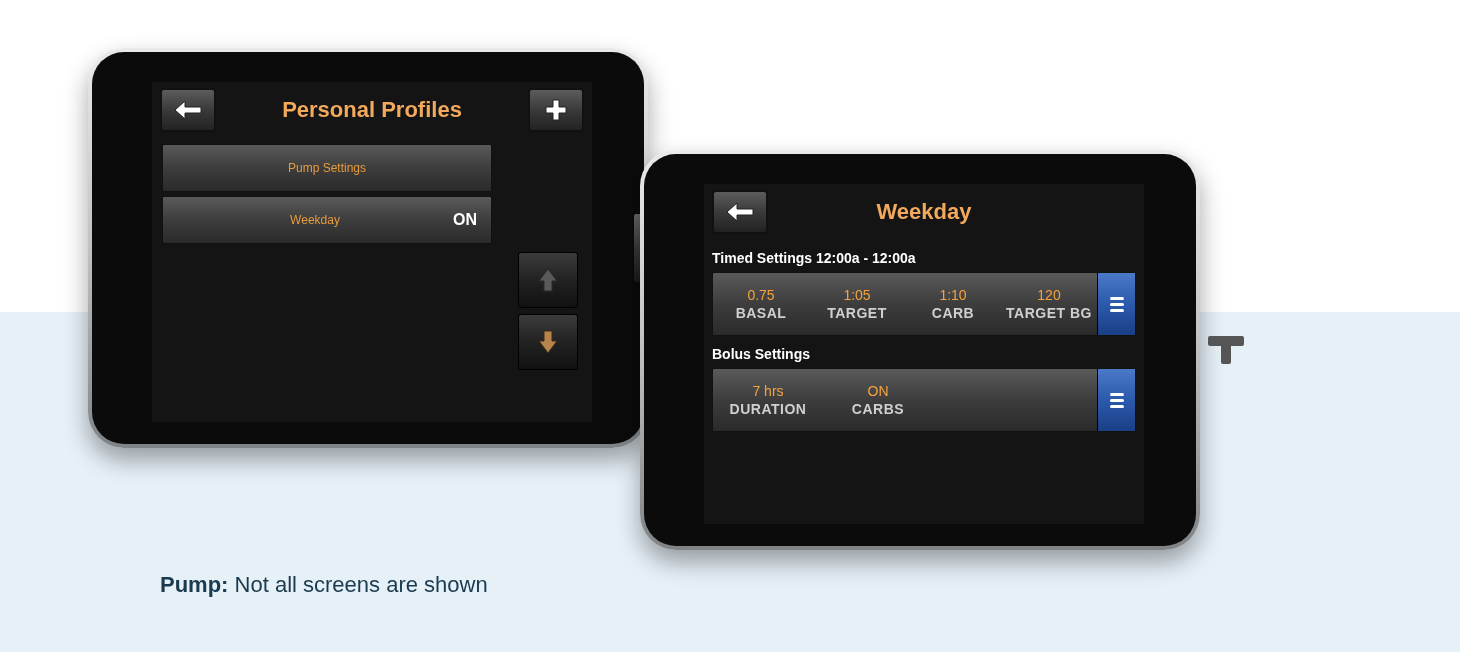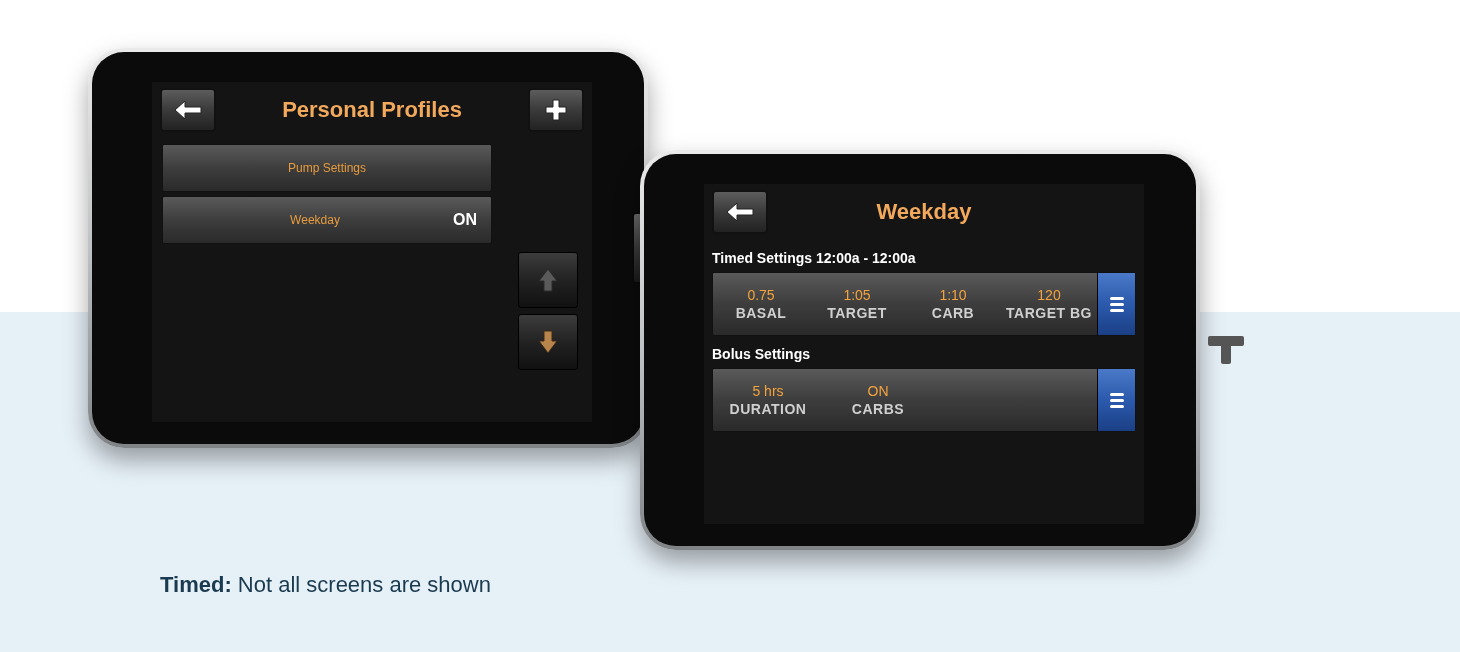--- a/index.html
+++ b/index.html
@@ -251,21 +251,21 @@
         <div class="tile-handle">
           <span></span>
           <span></span>
           <span></span>
         </div>
       </div>
 
       <div class="sect-label">Bolus Settings</div>
       <div class="tile-row">
         <div class="tile" style="flex:0 0 110px">
-          <div class="tile-val">5 hrs</div>
+          <div class="tile-val">7 hrs</div>
           <div class="tile-lab">DURATION</div>
         </div>
         <div class="tile" style="flex:0 0 110px">
           <div class="tile-val">ON</div>
           <div class="tile-lab">CARBS</div>
         </div>
         <div style="flex:1"></div>
         <div class="tile-handle">
           <span></span>
           <span></span>
@@ -274,14 +274,14 @@
       </div>
     </div>
     <svg class="t-logo" width="36" height="36" viewBox="0 0 36 36">
       <rect x="0" y="4" width="36" height="10" rx="2" fill="#555"></rect>
       <rect x="13" y="4" width="10" height="28" rx="2" fill="#555"></rect>
     </svg>
   </div>
 </div>
 
 <div class="note-line">
-  <strong>Timed:</strong><span> Not all screens are shown</span>
+  <strong>Pump:</strong><span> Not all screens are shown</span>
 </div>
 
 </body></html>

